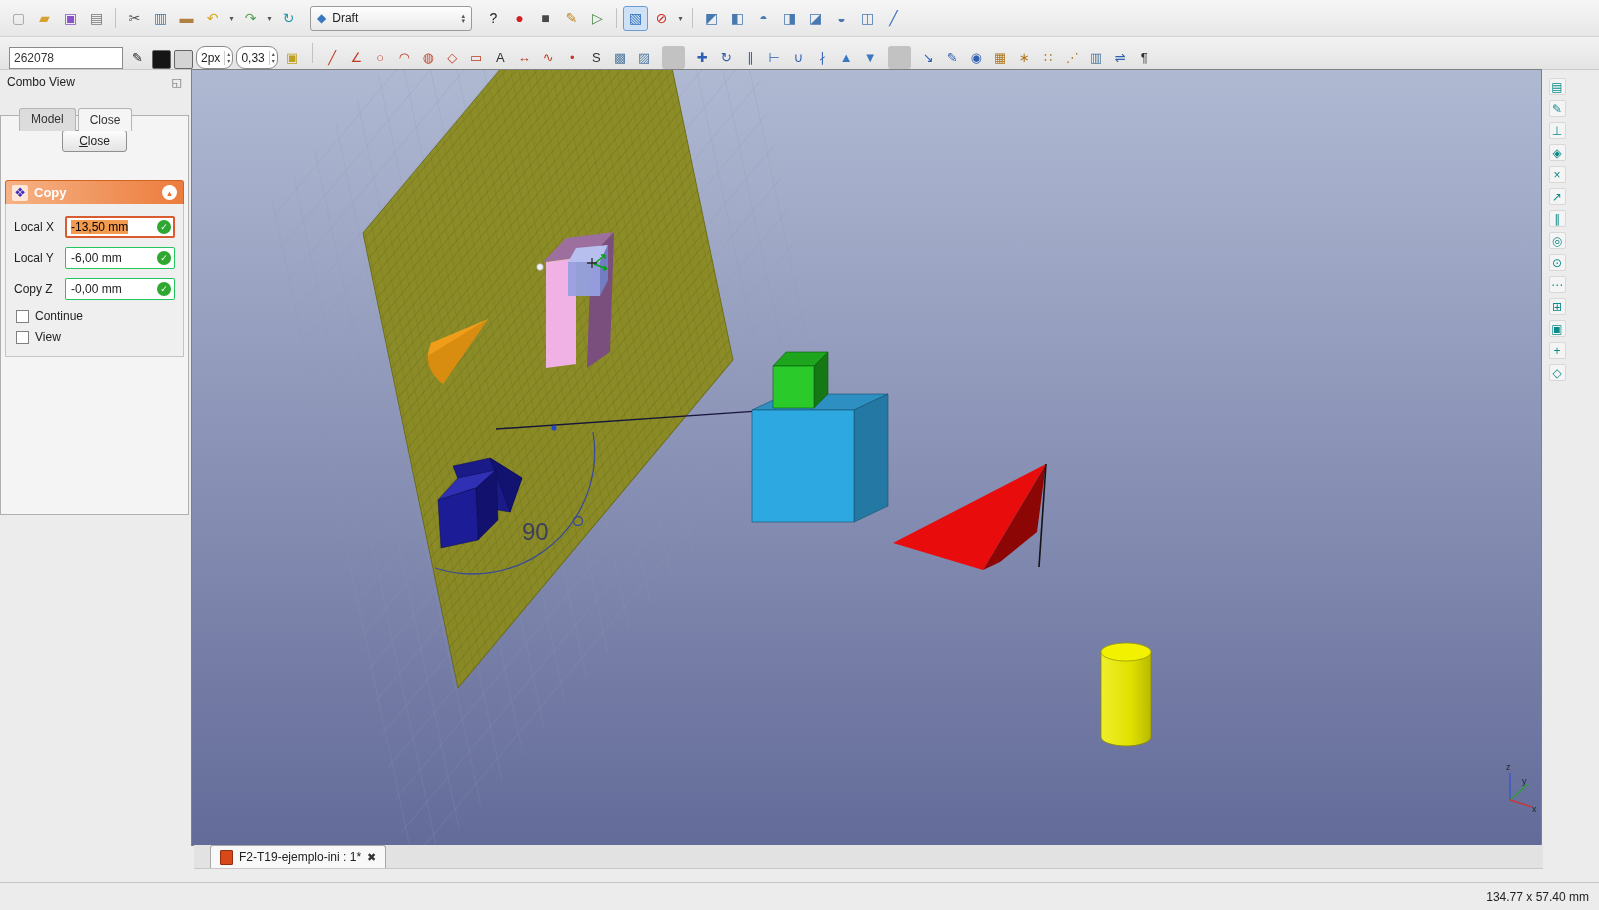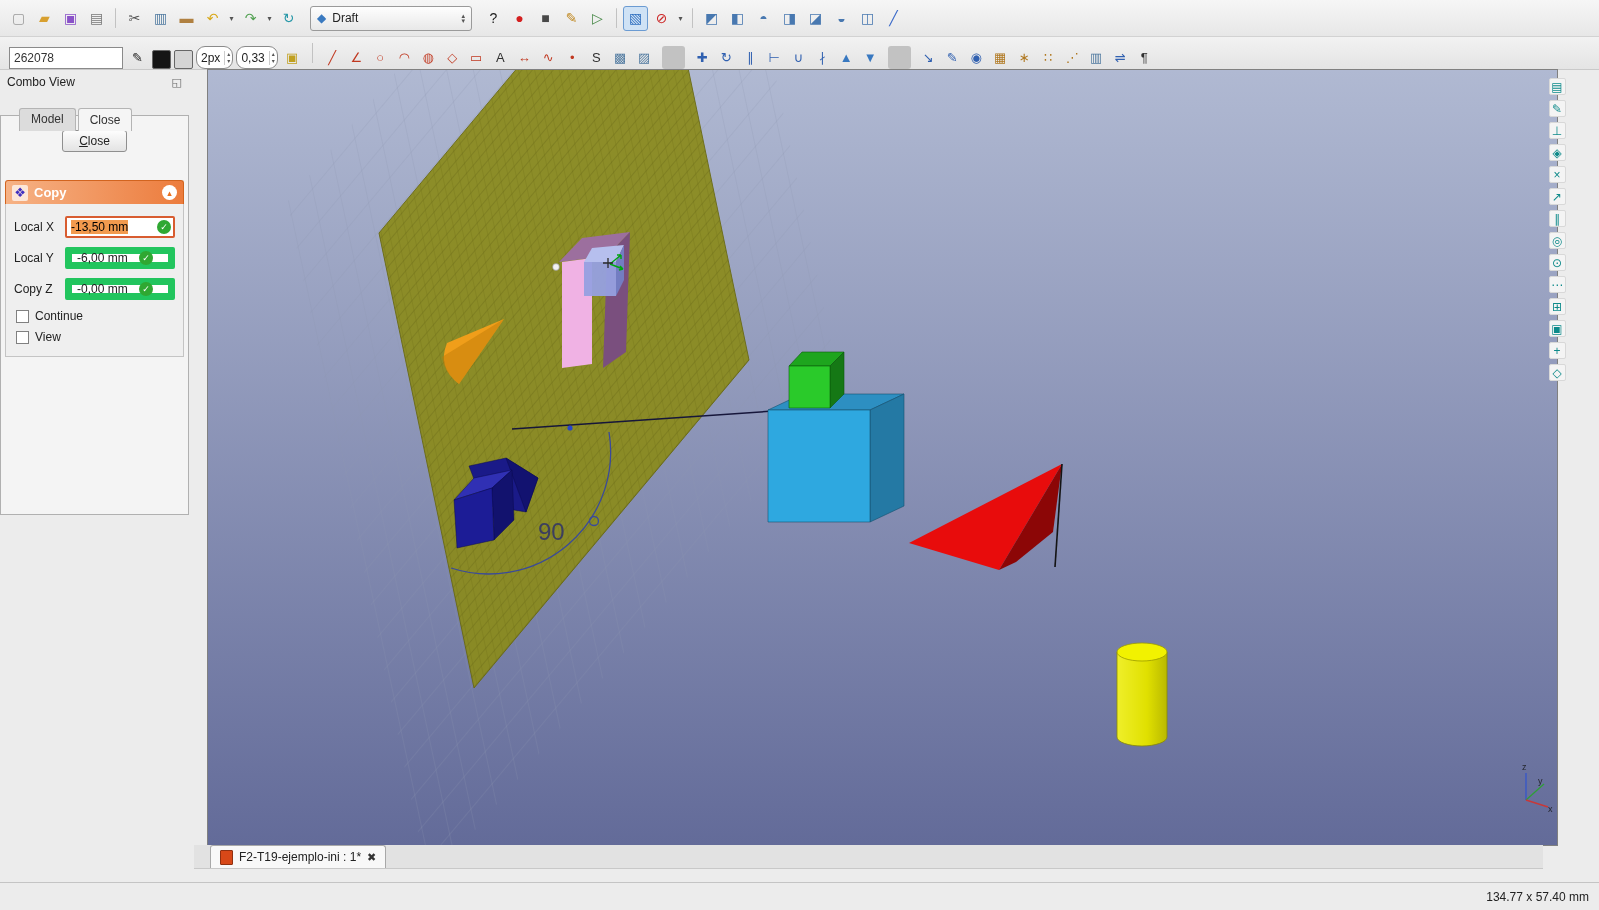--- a/index.html
+++ b/index.html
@@ -49,32 +49,32 @@
     display:flex;align-items:center;padding:0 6px;gap:6px;box-sizing:border-box}
   .move-icon{color:#4030c0;font-size:13px;background:rgba(255,255,255,.7);border-radius:2px;
     width:16px;height:16px;display:flex;align-items:center;justify-content:center}
   .move-title{color:#fff;font-weight:bold;font-size:13px;flex:1}
   .collapse-btn{width:15px;height:15px;border-radius:50%;background:#fff;color:#e87020;
     display:flex;align-items:center;justify-content:center;font-size:9px}
   .move-body{margin:0 4px;background:#efefef;border:1px solid #c4c4c4;border-top:none;
     padding:12px 8px 12px;box-sizing:border-box}
   .field-row{display:flex;align-items:center;margin-bottom:9px;gap:7px}
   .field-label{width:44px;color:#222;white-space:nowrap}
-  .field-input{flex:1;height:22px;background:#fff;border:7px solid #22c55e;border-radius:2px;
-    display:flex;align-items:center;padding:0 15px 0 5px;box-sizing:border-box}
+  .field-input{flex:1;height:22px;background:#fff;border:1px solid #22c55e;border-radius:2px;
+    display:flex;align-items:center;padding:0 3px 0 5px;box-sizing:border-box}
   .field-input.selected{border:2px solid #d85c30;padding:0 2px 0 4px}
   .field-value{white-space:nowrap}
   .field-value.selected{background:#f29a4e;color:#000000}
   .check-icon{margin-left:auto;min-width:14px;height:14px;border-radius:50%;background:#2fa832;color:#fff;
     font-size:9px;display:flex;align-items:center;justify-content:center}
   .cb-row{display:flex;align-items:center;gap:6px;margin:7px 0 0 2px}
   .cb-box{width:13px;height:13px;background:#fff;border:1px solid #808080;box-sizing:border-box;
     display:flex;align-items:center;justify-content:center;font-size:10px;color:#222}
   
-  .viewport{position:absolute;left:208px;top:70px;width:1349px;height:775px;outline:1px solid #808080}
+  .viewport{position:absolute;left:192px;top:70px;width:1349px;height:775px;outline:1px solid #808080}
   
   .snapbar{position:absolute;left:1546px;top:78px;width:22px;display:flex;flex-direction:column;
     gap:5px;align-items:center}
   .snap-btn{width:17px;height:17px;display:flex;align-items:center;justify-content:center;
     font-size:12px;border-radius:2px;background:#f4f4f4;border:1px solid #d8d8d8;box-sizing:border-box}
   
   .doc-tabbar{position:absolute;left:194px;top:845px;width:1349px;height:24px;background:#e2e2e2;
     border-bottom:1px solid #c8c8c8;box-sizing:border-box}
   .doc-tab{display:inline-flex;margin-left:16px;height:23px;background:#f8f8f8;border:1px solid #a8a8a8;
     border-bottom:none;border-radius:3px 3px 0 0;padding:0 9px;gap:6px;align-items:center;box-sizing:border-box}

